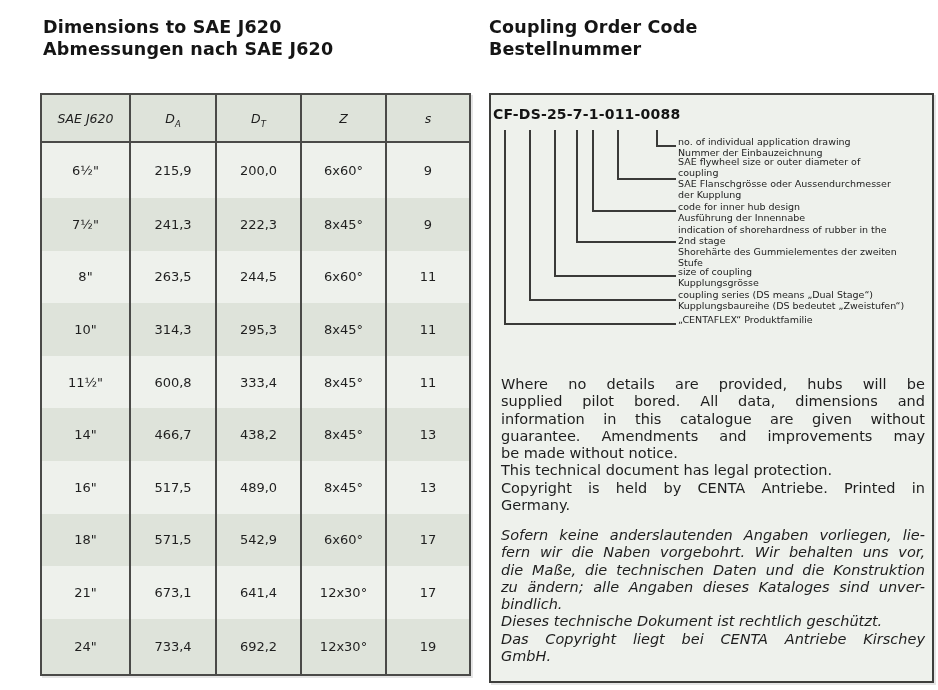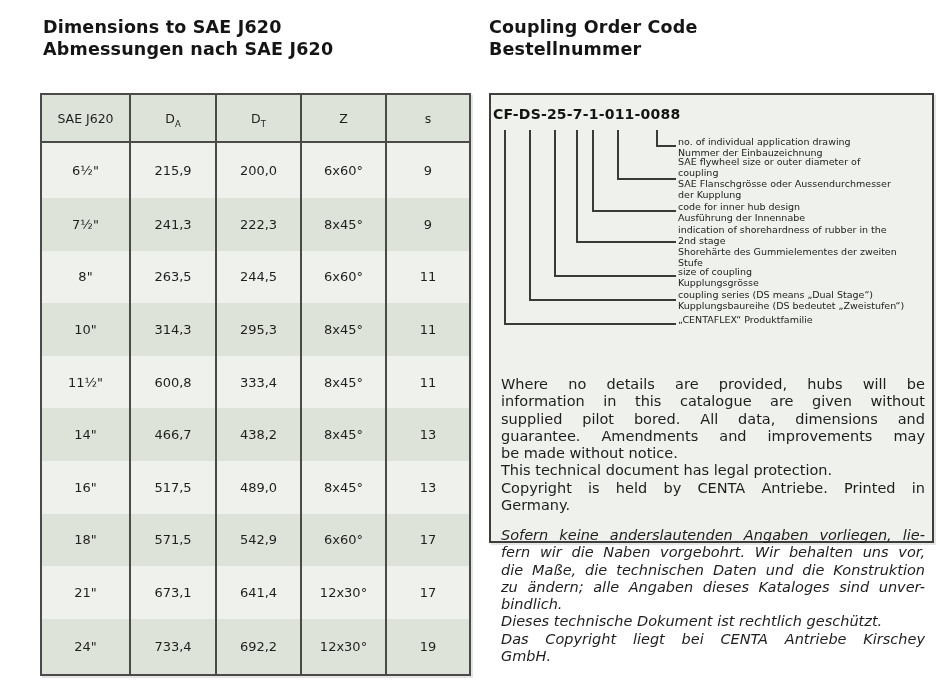--- a/index.html
+++ b/index.html
@@ -21,27 +21,27 @@
   .dim-table-wrap{position:absolute;left:40px;top:93px;}
   table.dim{
     border-collapse:collapse;table-layout:fixed;width:429px;height:583px;
     border:2px solid var(--line);box-shadow:2px 2px 0 rgba(0,0,0,.10);
     font-size:13px;color:var(--ink);
   }
   table.dim col.c1{width:89px} table.dim col.c2{width:86px}
   table.dim col.c3{width:85px} table.dim col.c4{width:85px} table.dim col.c5{width:84px}
   table.dim th,table.dim td{text-align:center;vertical-align:middle;padding:0;}
   table.dim th+th,table.dim td+td{border-left:2px solid var(--line);}
-  table.dim thead th{height:46px;background:var(--row-dark);border-bottom:2px solid var(--line);font-weight:400;font-size:12.5px;}
+  table.dim thead th{height:46px;background:var(--row-dark);border-bottom:2px solid var(--line);font-weight:400;font-size:12.5px;font-style:italic;}
   table.dim thead sub{font-size:8.5px;line-height:0;}
   table.dim tbody tr:nth-child(odd){background:var(--row-light);}
   table.dim tbody tr:nth-child(even){background:var(--row-dark);}
   
   .order-box{
-    position:absolute;left:489px;top:93px;width:445px;height:450px;box-sizing:border-box;
+    position:absolute;left:489px;top:93px;width:445px;height:590px;box-sizing:border-box;
     background:var(--row-light);border:2px solid #3e3e3c;box-shadow:2px 2px 0 rgba(0,0,0,.10);
   }
   .order-code{position:absolute;left:2px;top:11px;font-weight:700;font-size:14px;letter-spacing:.2px;color:#141414;}
   .conn{position:absolute;border-left:2px solid #3a3a38;border-bottom:2px solid #3a3a38;}
   .tlabel{position:absolute;width:252px;font-size:9.5px;line-height:10.9px;color:#232323;}
   .tlabel .ln{white-space:pre-line;}
   .tlabel .de{}
   .it{font-style:italic;}
   
   .notes{position:absolute;left:10px;width:424px;font-size:14.5px;line-height:17.3px;color:#1e1e1e;}
@@ -195,22 +195,22 @@
           <div class="ln en">coupling series (DS means „Dual Stage“)</div>
           <div class="ln de">Kupplungsbaureihe (DS bedeutet „Zweistufen“)</div>
         </div>
         <div class="conn" style="left: 13px; top: 35px; width: 170px; height: 193px;"></div>
         <div class="tlabel" style="left: 187px; top: 220px;">
           <div class="ln de">„CENTAFLEX“ Produktfamilie</div>
         </div>
       </div>
     <div id="notes-en" class="notes notes-en">
         <div class="jline">Where no details are provided, hubs will be</div>
+        <div class="jline">supplied pilot bored. All data, dimensions and</div>
         <div class="jline">information in this catalogue are given without</div>
-        <div class="jline">supplied pilot bored. All data, dimensions and</div>
         <div class="jline">guarantee. Amendments and improvements may</div>
         <div class="nline">be made without notice.</div>
         <div class="nline">This technical document has legal protection.</div>
         <div class="jline">Copyright is held by CENTA Antriebe. Printed in</div>
         <div class="nline">Germany.</div>
       </div>
     <div id="notes-de" class="notes notes-de">
         <div class="jline">Sofern keine anderslautenden Angaben vorliegen, lie-</div>
         <div class="jline">fern wir die Naben vorgebohrt. Wir behalten uns vor,</div>
         <div class="jline">die Maße, die technischen Daten und die Konstruktion</div>

